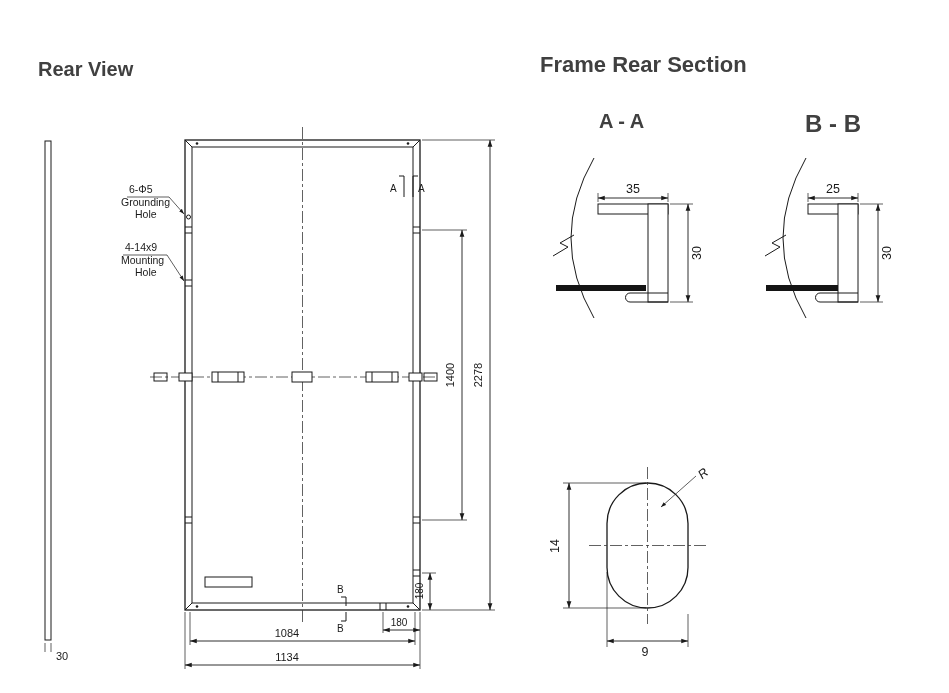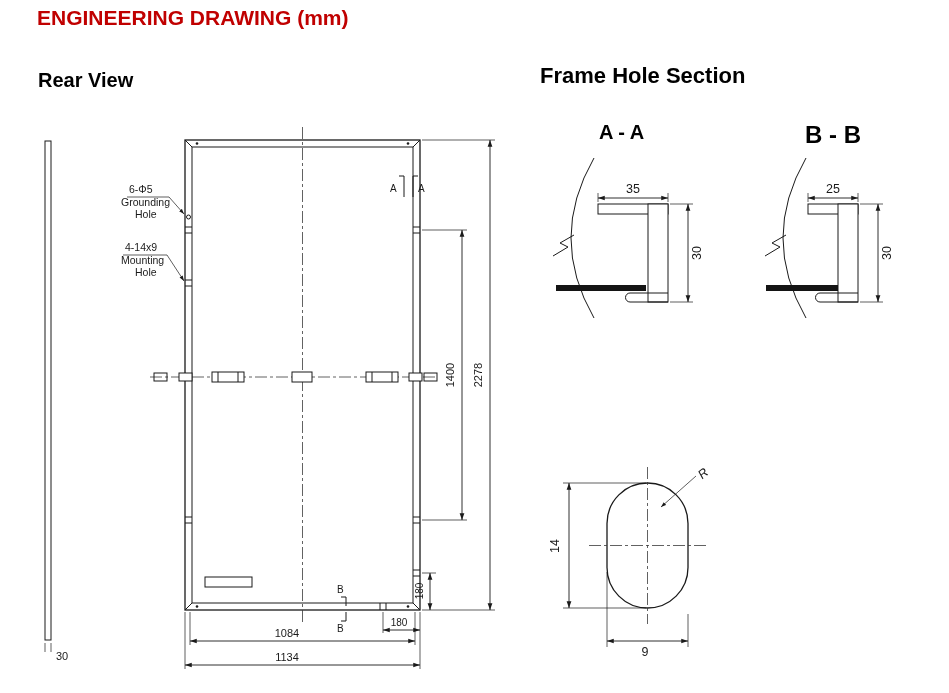--- a/index.html
+++ b/index.html
@@ -1,19 +1,19 @@
 <!DOCTYPE html>
 <html><head>
 <meta charset="utf-8">
 <style>
   * { margin:0; padding:0; box-sizing:border-box; }
   html,body { width:949px; height:693px; background:#ffffff; font-family:"Liberation Sans", sans-serif; }
   .page { position:relative; width:949px; height:693px; background:#fff; overflow:hidden; }
   .title { position:absolute; left:37px; top:6px; font-size:21px; font-weight:bold; color:#c00000; }
-  .hd { position:absolute; font-weight:bold; color:#000000;margin-top:11px; }
+  .hd { position:absolute; font-weight:bold; color:#404040; }
   .hd-rear { left:38px; top:58px; font-size:20px; }
   .hd-fcs { left:540px; top:52px; font-size:22px; }
   .hd-aa { left:599px; top:110px; font-size:20px; }
   .hd-bb { left:805px; top:110px; font-size:24px; }
   .hd-mh { left:540px; top:404px; font-size:22px; }
   svg.drawing { position:absolute; left:0; top:0; }
   svg text { font-family:"Liberation Sans", sans-serif; fill:#1a1a1a; }
   .t10 { font-size:10px; }
   .t105 { font-size:10.5px; }
   .t11 { font-size:11px; }
@@ -26,23 +26,22 @@
   .dim { stroke:#1a1a1a; stroke-width:0.9; fill:none; }
   .cl  { stroke:#3a3a3a; stroke-width:0.8; stroke-dasharray:12 3 3 3; fill:none; }
   .dark { fill:#141414; stroke:none; }
   .dot { fill:#1a1a1a; stroke:none; }
 </style>
 </head>
 <body>
 
 <div class="page">
 
-  <div class="title">ENGINEERING DRAWING (mm)</div>
   <div class="hd hd-rear">Rear View</div>
-  <div class="hd hd-fcs">Frame Hole Section</div>
+  <div class="hd hd-fcs">Frame Rear Section</div>
   <div class="hd hd-aa">A - A</div>
   <div class="hd hd-bb">B - B</div>
 
   <svg class="drawing" width="949" height="693" viewBox="0 0 949 693">
     <defs>
       <marker id="arr" viewBox="0 0 10 8" refX="10" refY="4" markerWidth="8" markerHeight="6" orient="auto-start-reverse">
         <path d="M0,0.5 L10,4 L0,7.5 z" fill="#1a1a1a"></path>
       </marker>
     </defs>
 

